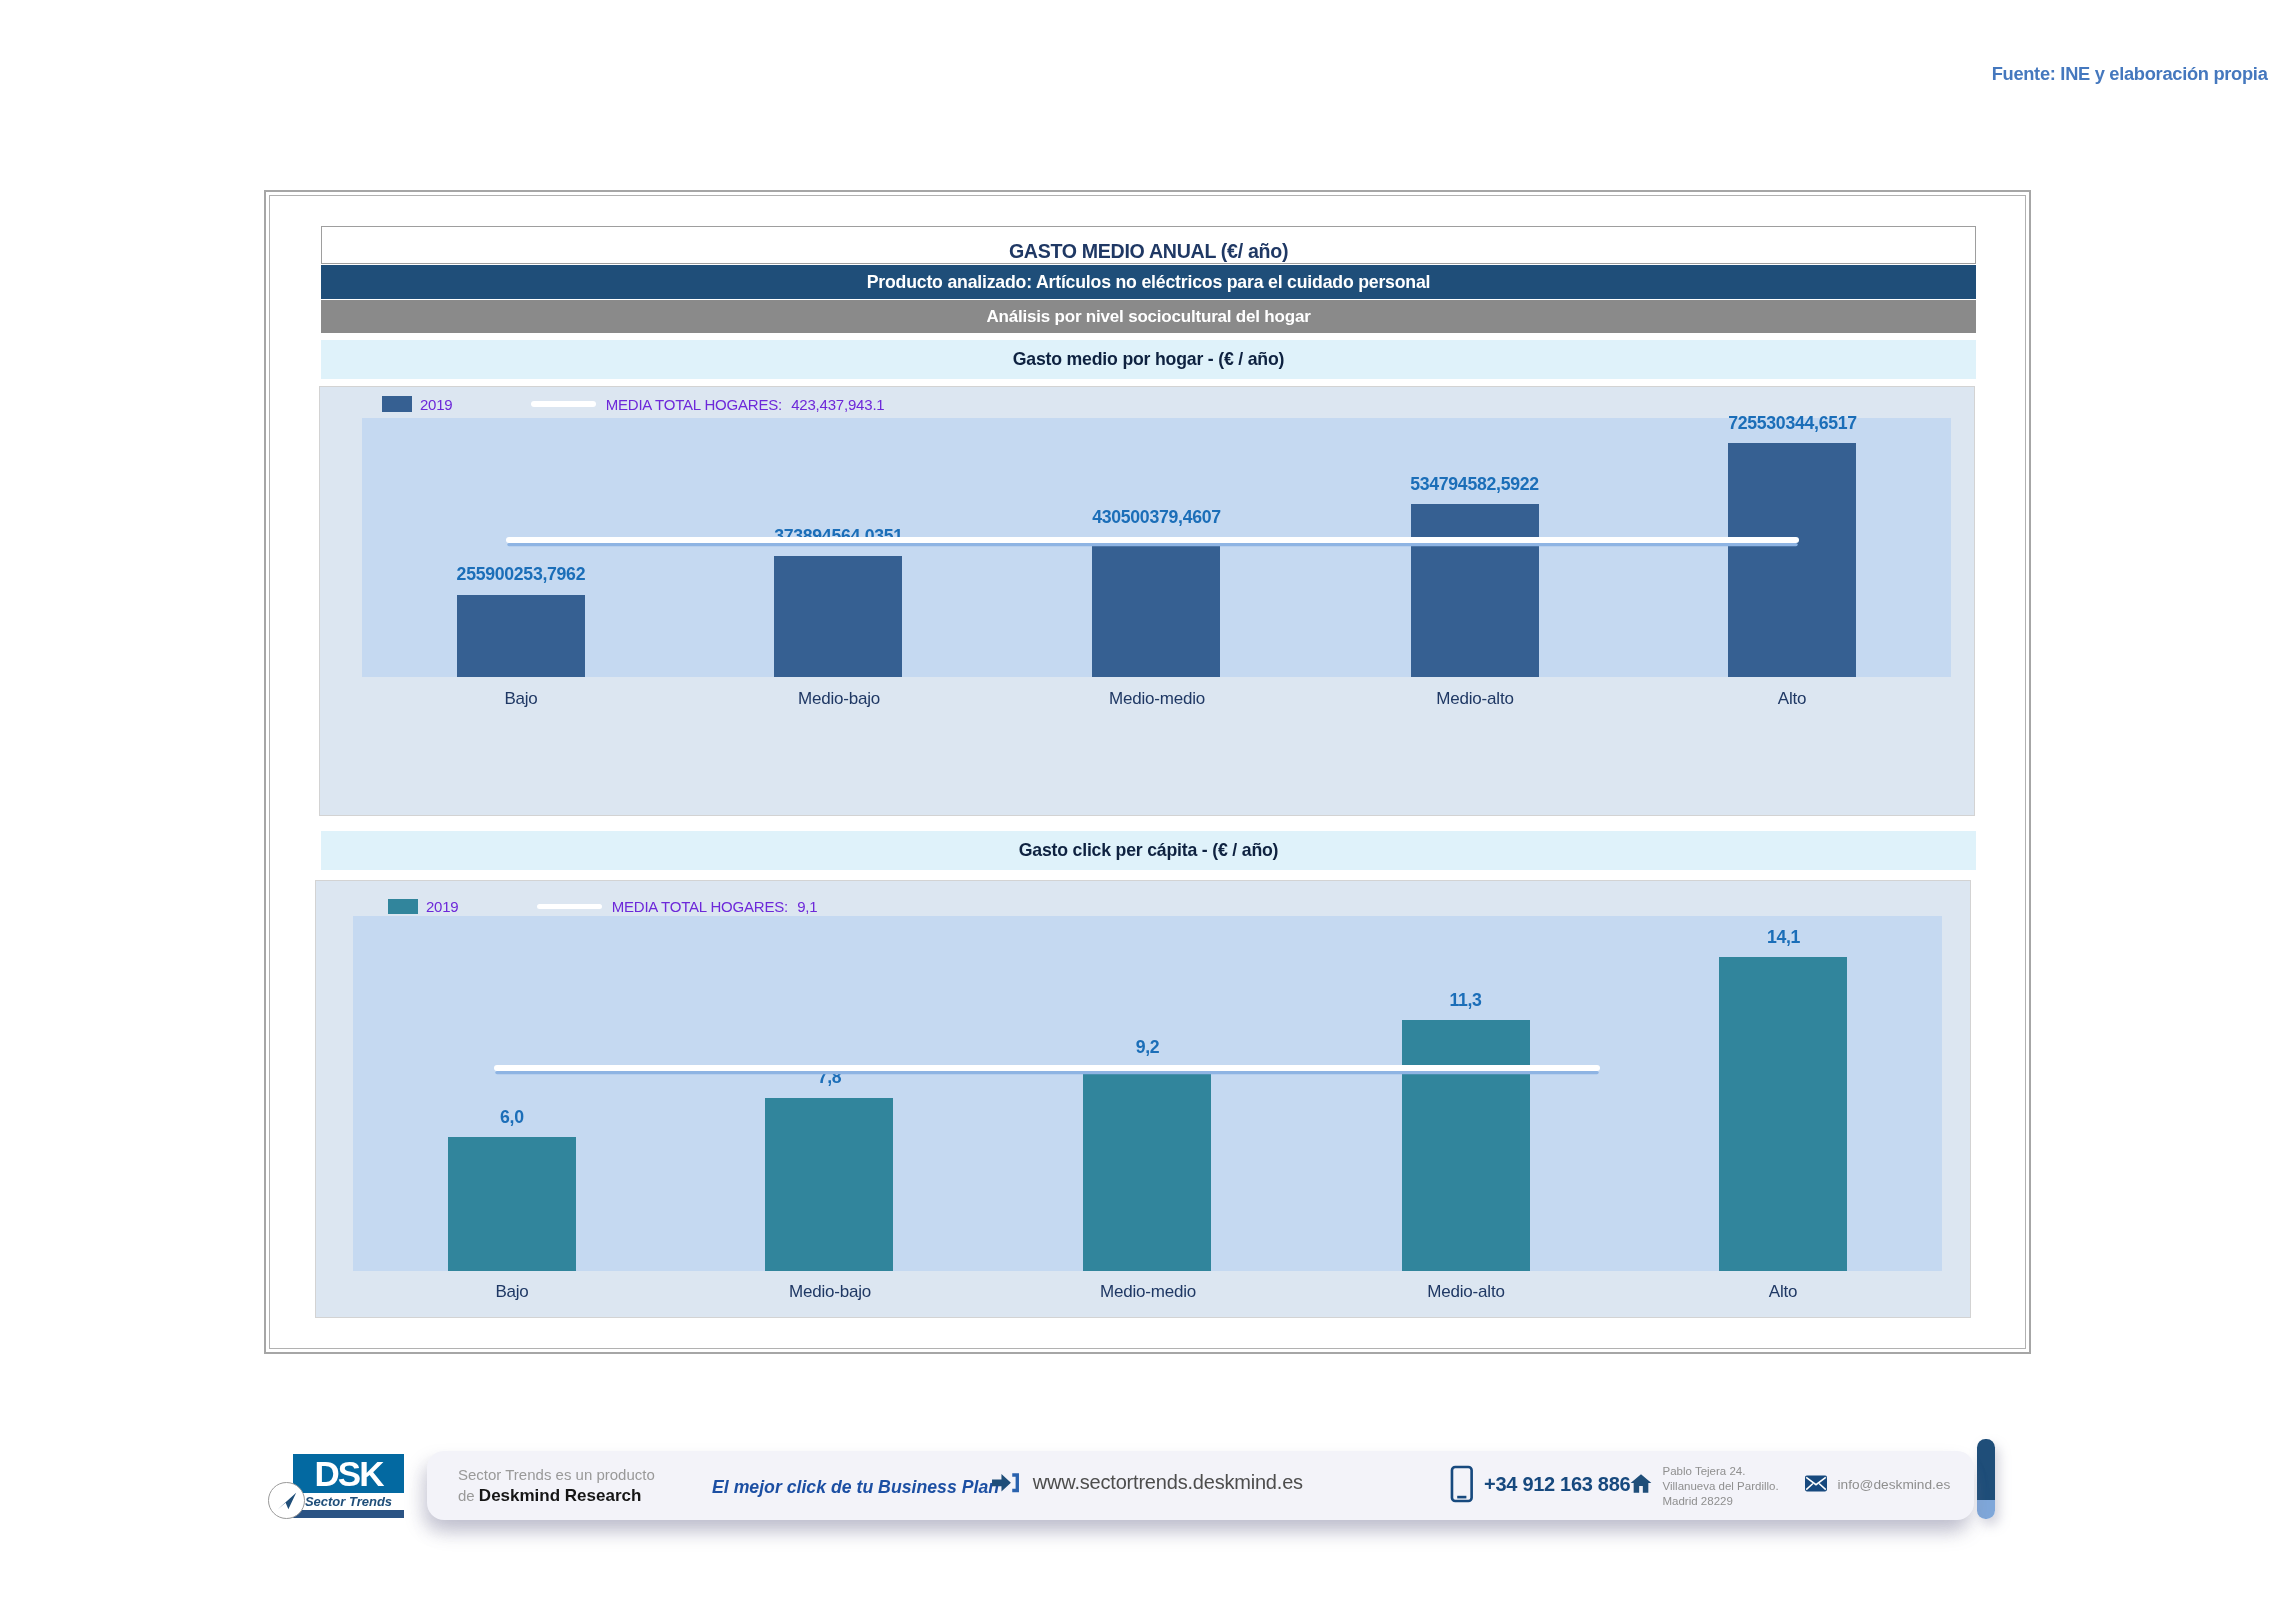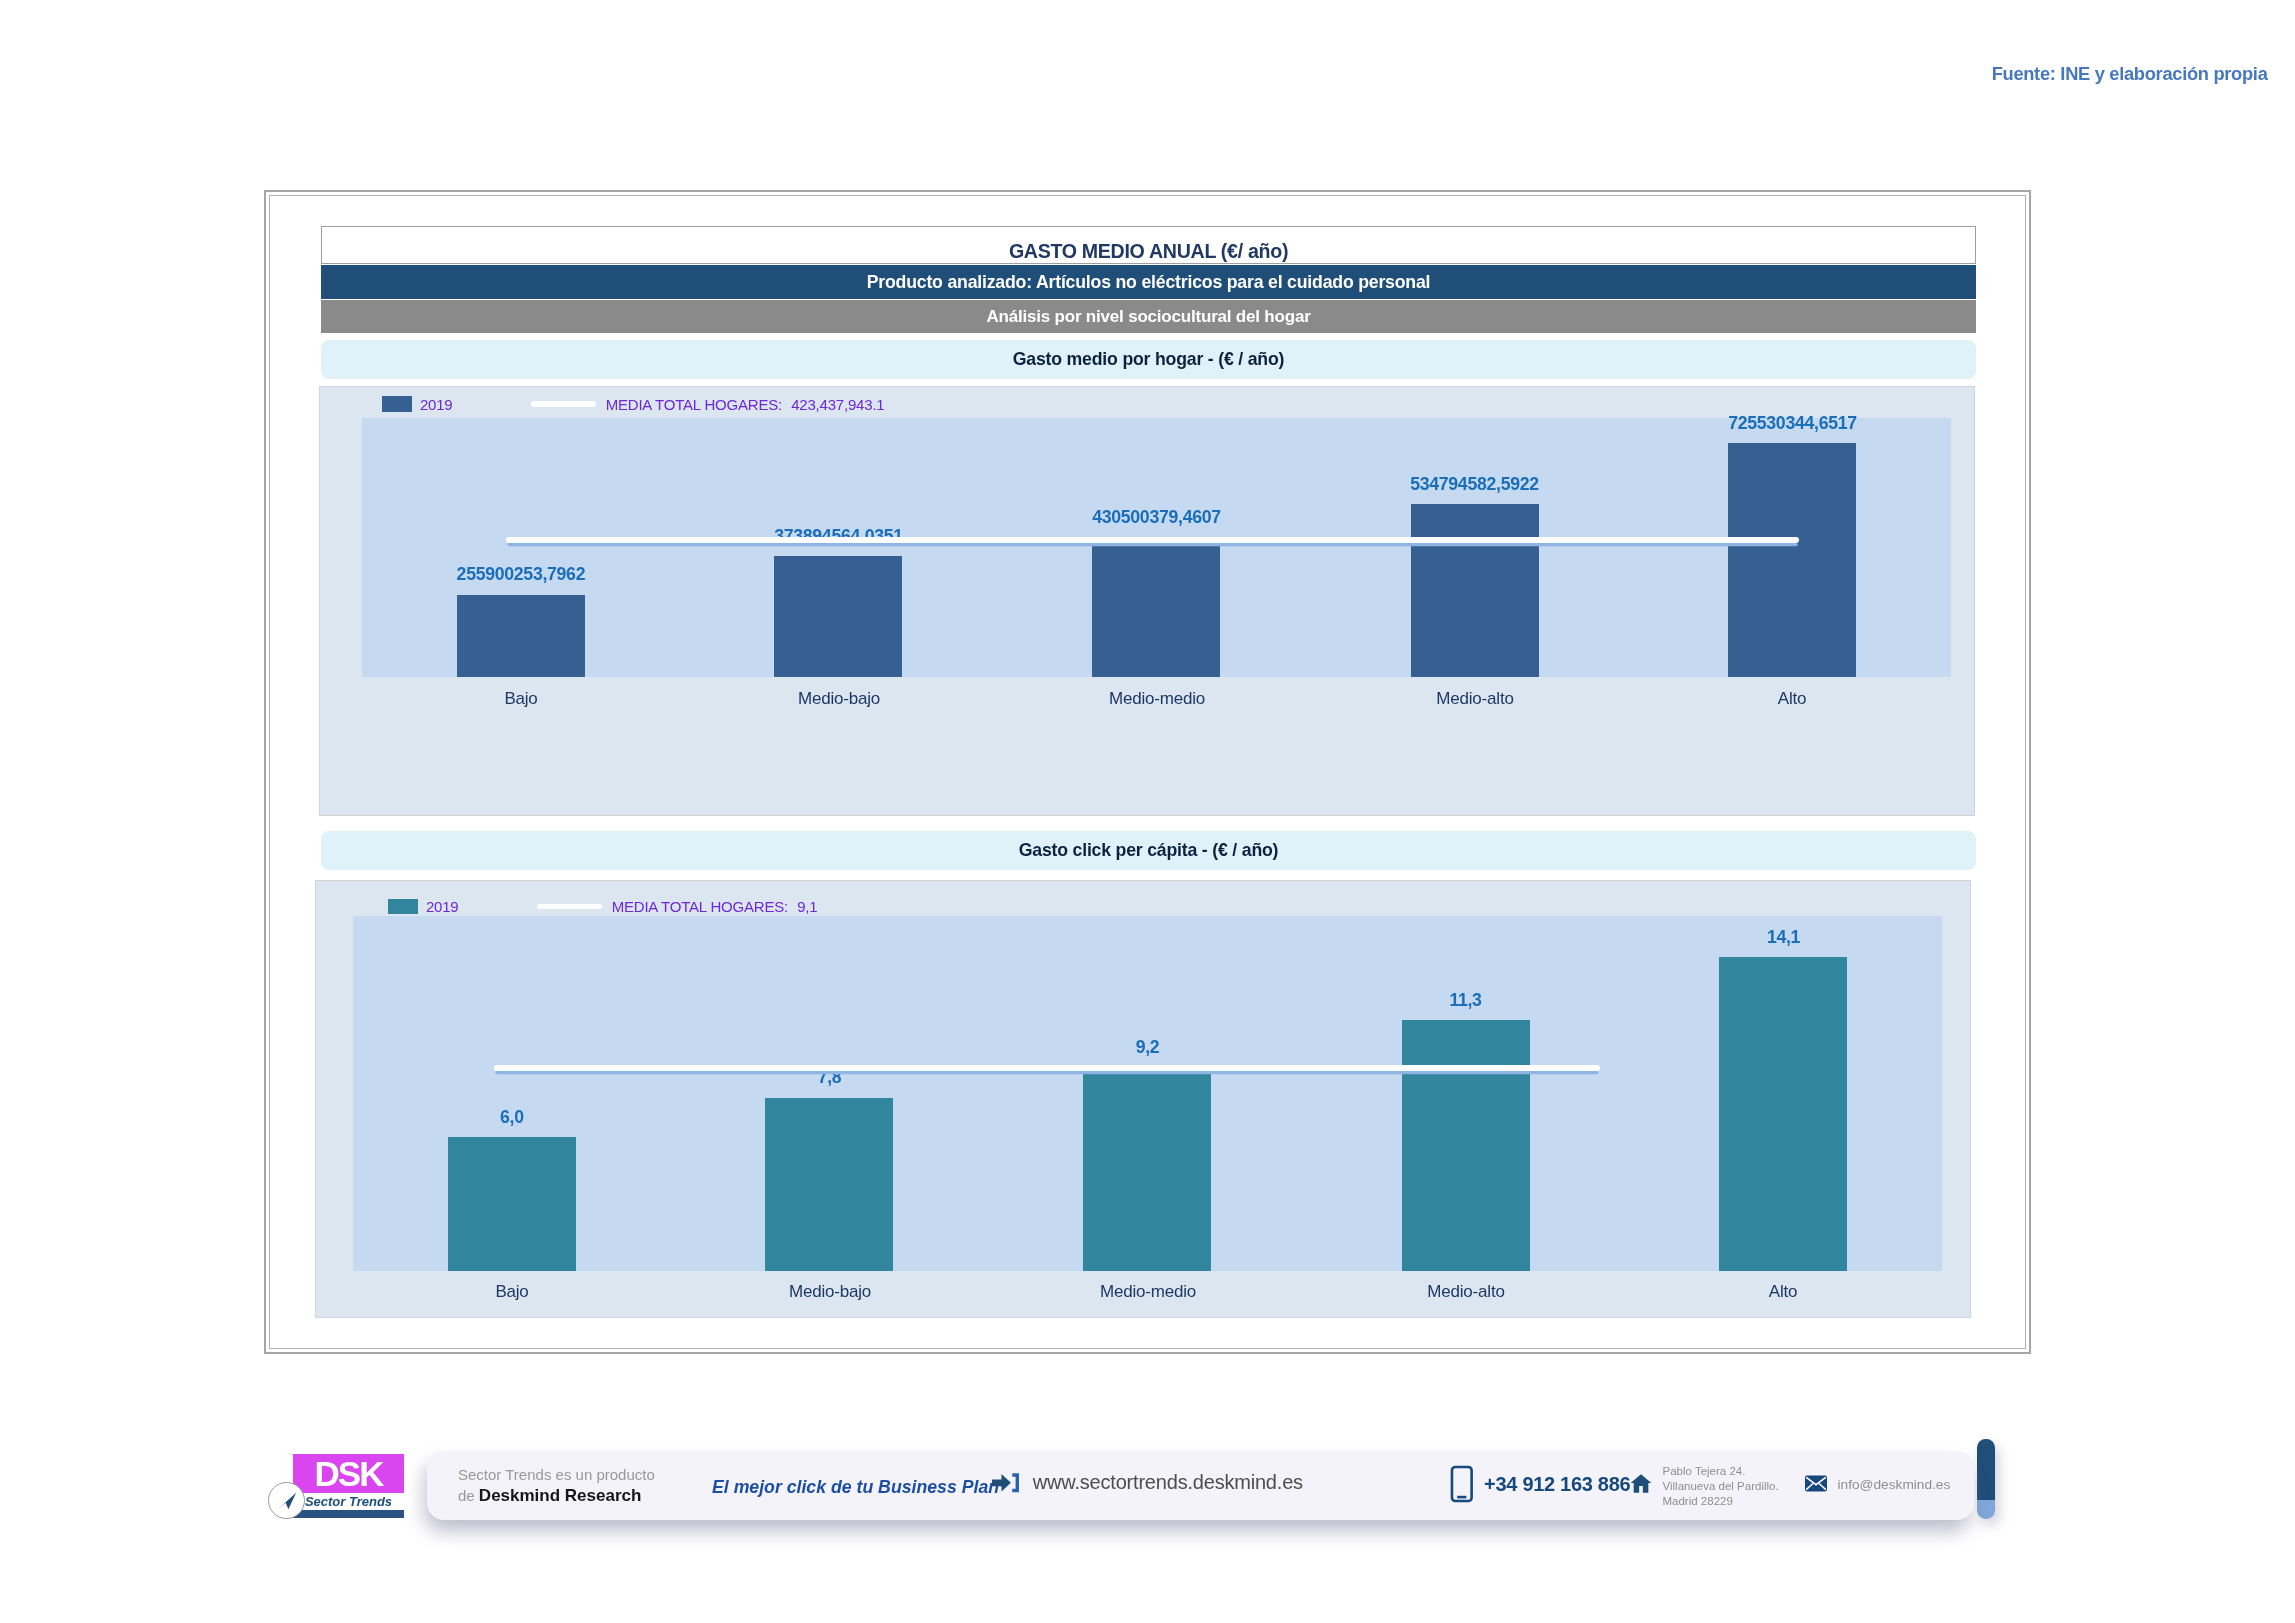--- a/index.html
+++ b/index.html
@@ -28,21 +28,21 @@
     font-size:17.7px;font-weight:bold;color:#fff;letter-spacing:-0.2px;
   }
   .analysis-bar{
     position:absolute;left:321px;top:300px;width:1655px;height:33px;
     background:#8A8A8A;display:flex;align-items:center;justify-content:center;
     font-size:17px;font-weight:600;color:#fff;letter-spacing:-0.2px;
   }
   .section-strip{
     position:absolute;left:321px;width:1655px;height:39px;
     background:#DFF2FA;display:flex;align-items:center;justify-content:center;
-    font-size:17.7px;font-weight:bold;color:#0E2240;letter-spacing:-0.2px;border-radius:8px;
+    font-size:17.7px;font-weight:bold;color:#0E2240;letter-spacing:-0.2px;
   }
   .strip-1{top:340px;}
   .strip-2{top:831px;}
   
   .panel{position:absolute;background:#DCE6F1;border:1.3px solid #D3D3D3;box-sizing:border-box;}
   .panel-1{left:319px;top:386px;width:1656px;height:430px;}
   .panel-2{left:315px;top:880px;width:1656px;height:438px;}
   .legend{
     position:absolute;display:flex;align-items:center;
     font-size:15px;color:#6d28d9;letter-spacing:-0.2px;
@@ -74,21 +74,21 @@
     background:#F3F3F9;border-radius:17px;z-index:2;
     box-shadow:-5.2px 10.5px 17px rgba(125,125,155,.32), 0 15.7px 21px -6.5px rgba(125,125,155,.28);
   }
   .footer-pill{
     position:absolute;left:1977px;top:1439px;width:18.3px;height:80px;border-radius:8.5px;z-index:1;
     background:linear-gradient(#1F4E79 0 76%,#7FA7D9 76% 100%);
     box-shadow:3.9px 6.5px 11.8px rgba(125,125,155,.35);
   }
   .footer-item{position:absolute;z-index:3;}
   .logo-rect{left:293px;top:1454px;width:111px;height:64px;}
-  .logo-dsk{height:39px;background:#d946ef;display:flex;align-items:center;justify-content:center;
+  .logo-dsk{height:39px;background:#0369a1;display:flex;align-items:center;justify-content:center;
     color:#fff;font-size:35px;font-weight:bold;letter-spacing:-2px;}
   .logo-st{height:17px;background:#fff;display:flex;align-items:center;justify-content:center;
     color:#1F4E79;font-size:13px;font-weight:bold;font-style:italic;}
   .logo-base{height:7.9px;background:#2A5384;}
   .logo-circle{
     left:268px;top:1482px;width:35px;height:35px;border-radius:50%;
     background:#fff;border:1.3px solid #9A9A9A;display:flex;align-items:center;justify-content:center;
   }
   .footer-product{left:458px;top:1466px;font-size:15px;color:#999999;line-height:1.25;}
   .footer-product b{font-size:17px;color:#161616;}

